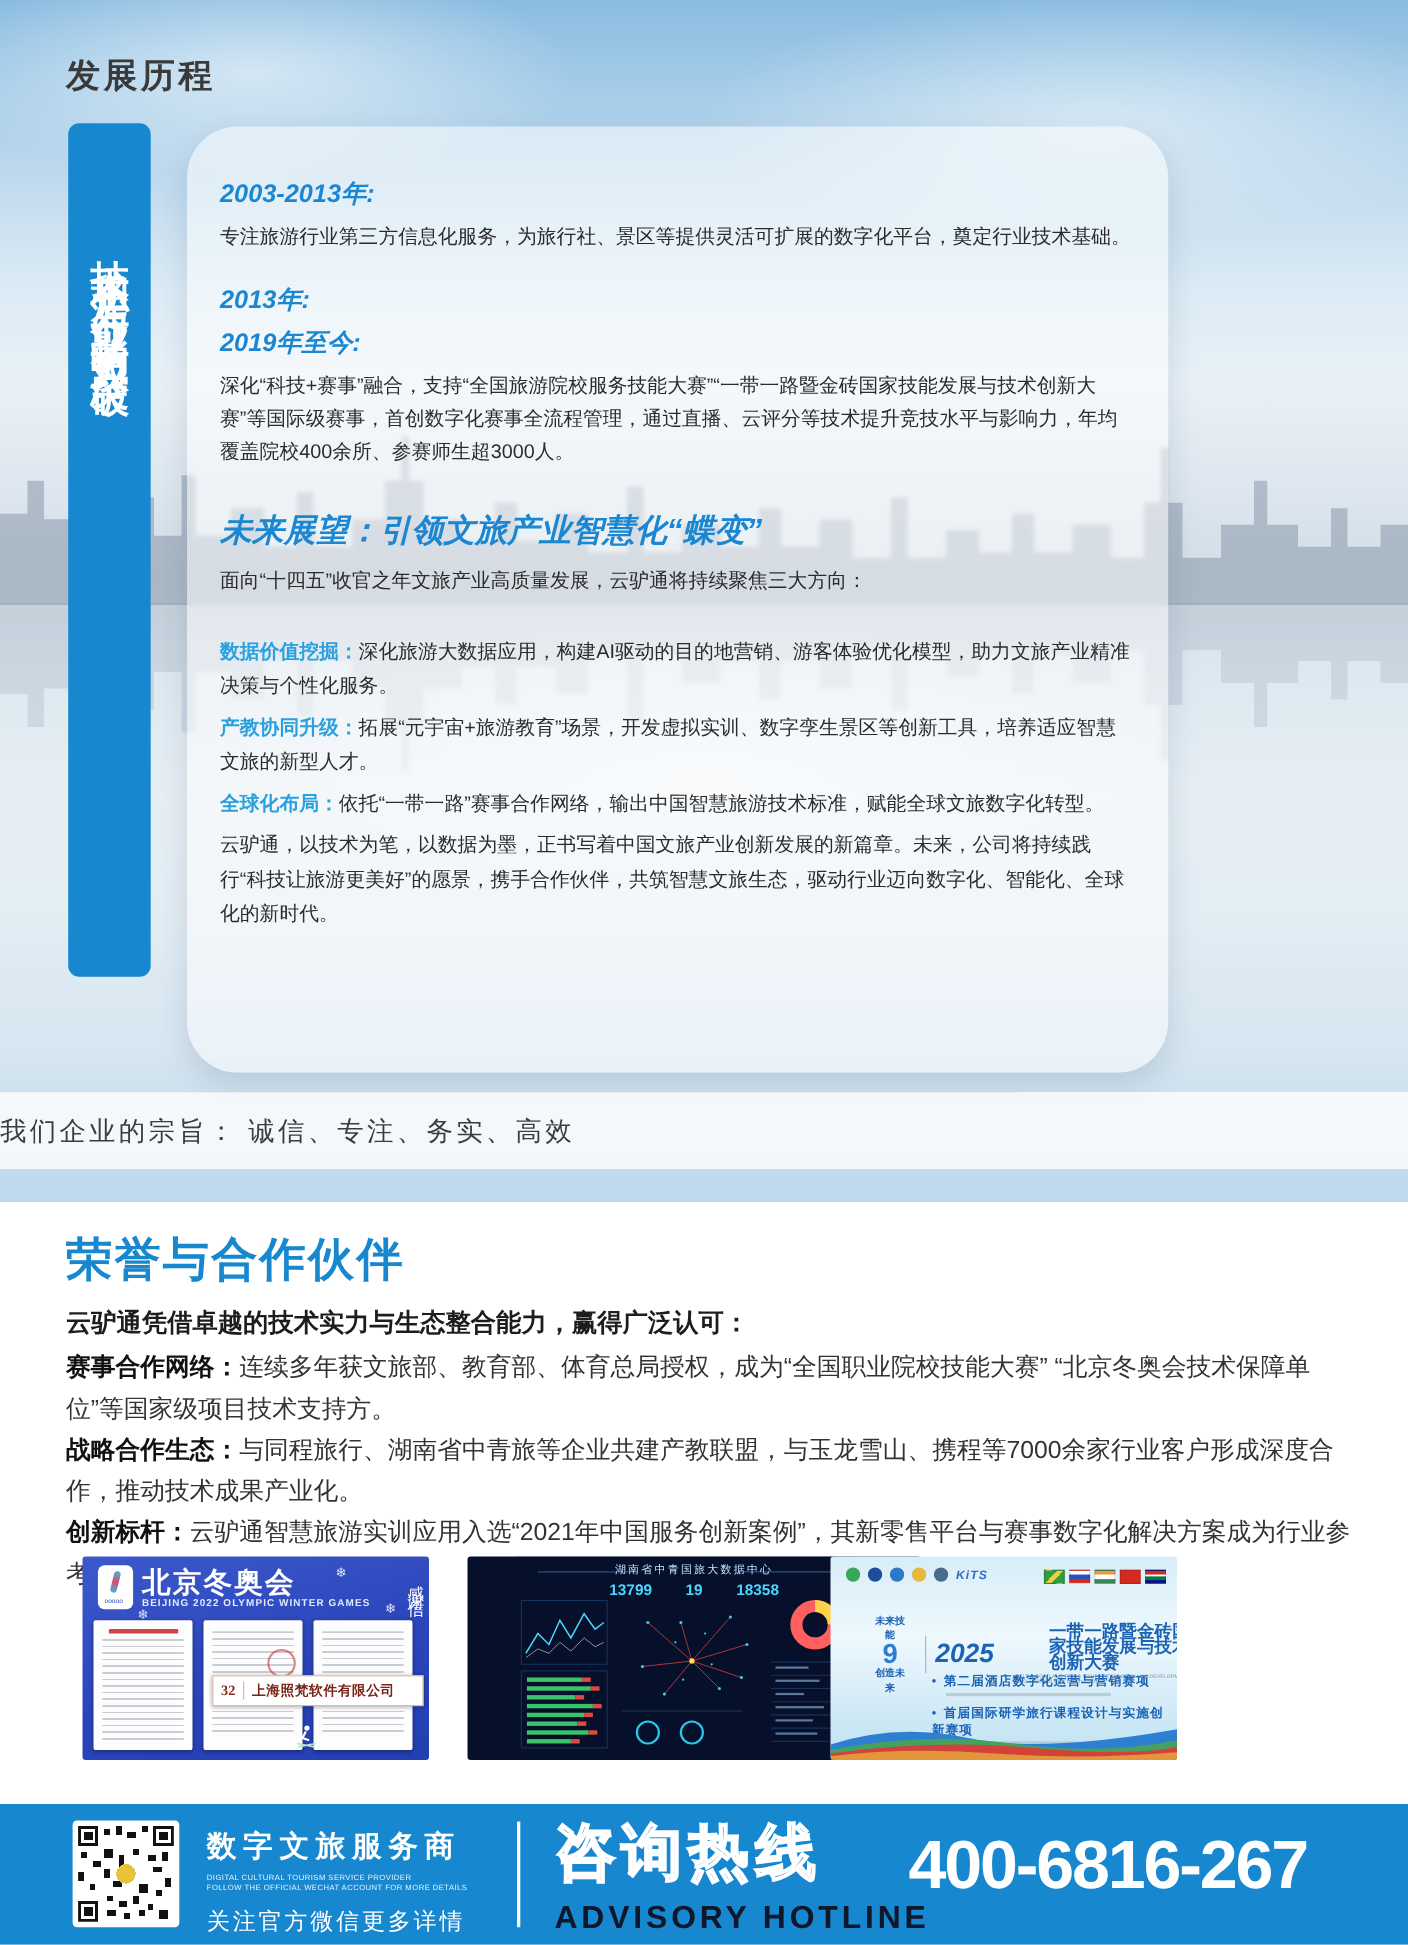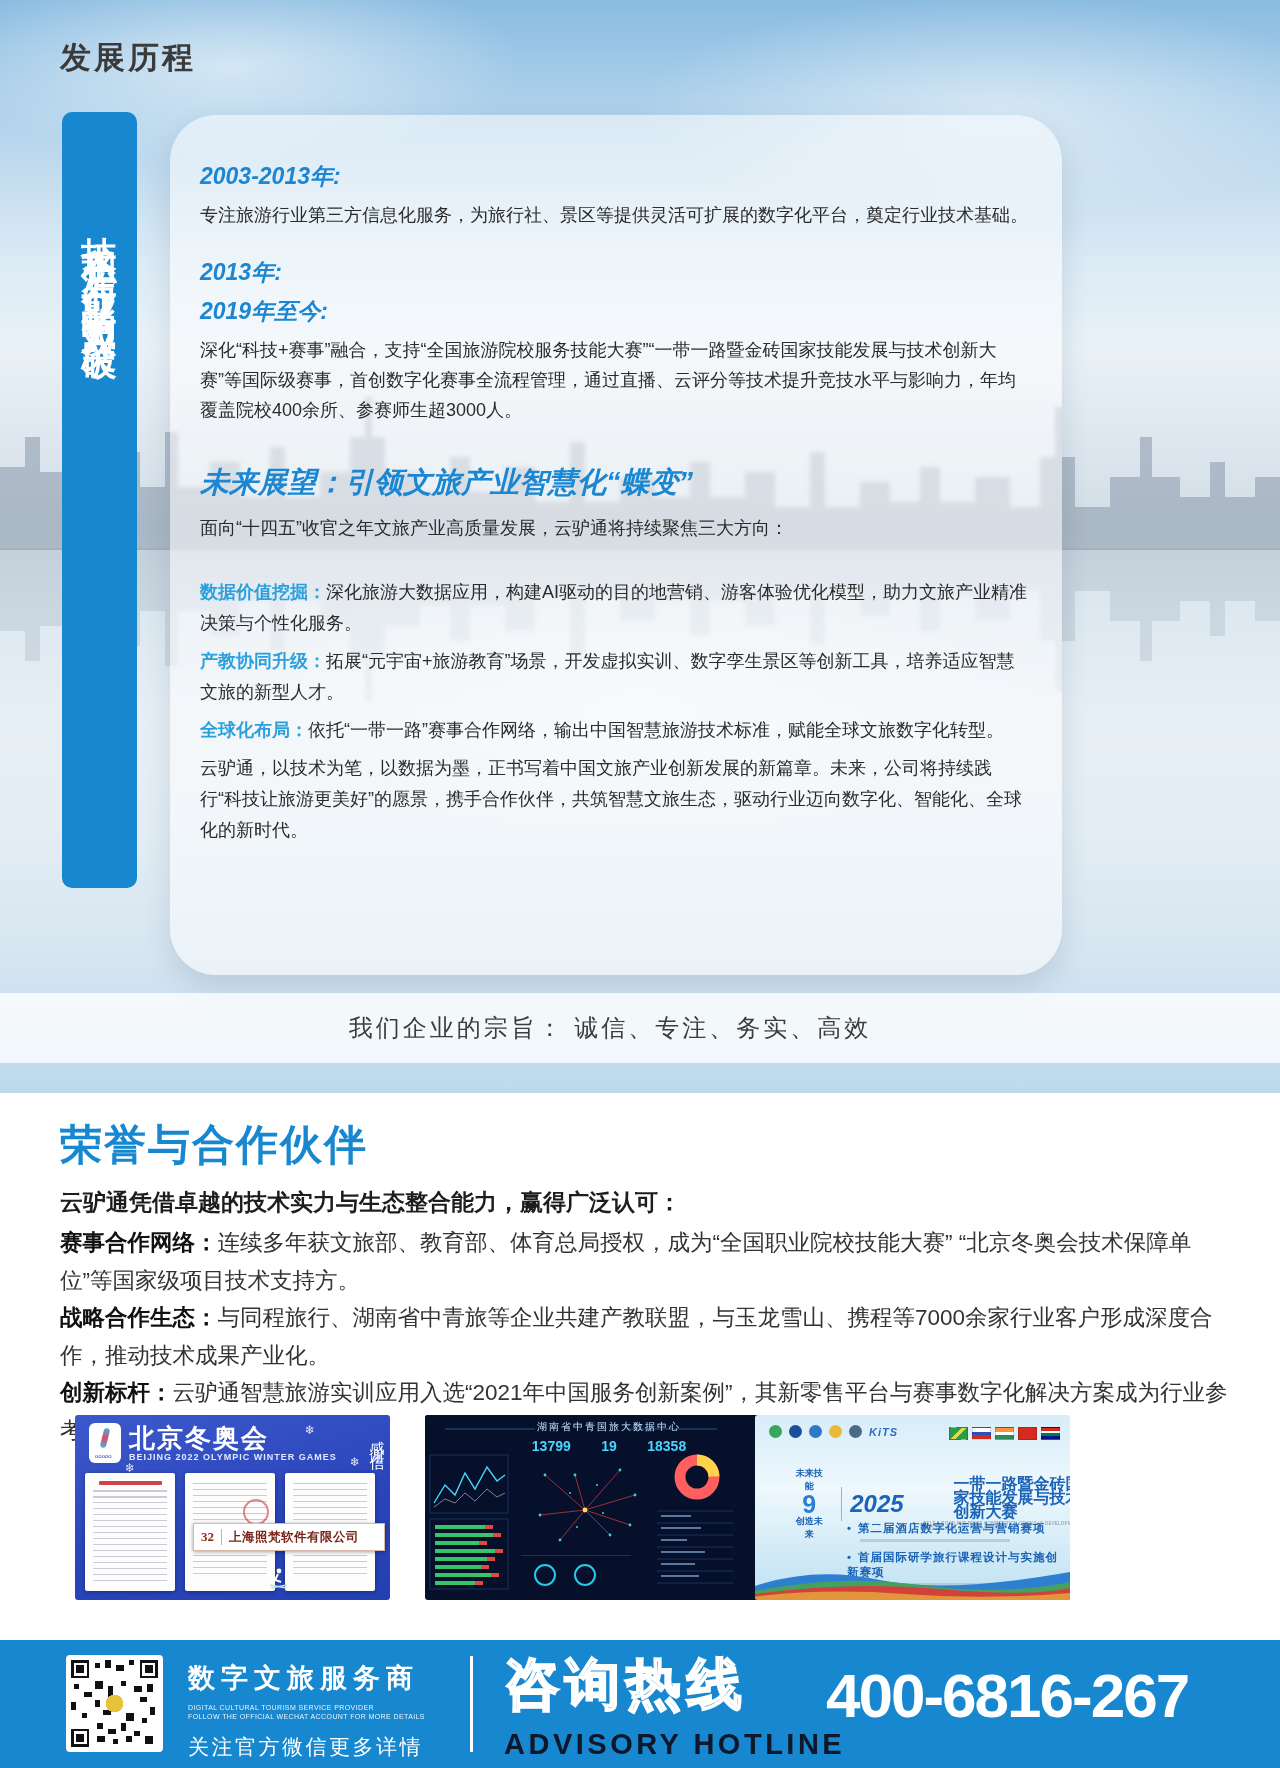--- a/index.html
+++ b/index.html
@@ -11,21 +11,21 @@
     background:
       radial-gradient(ellipse 420px 140px at 18% 6%, rgba(255,255,255,.55), transparent 70%),
       radial-gradient(ellipse 520px 160px at 78% 10%, rgba(255,255,255,.5), transparent 70%),
       radial-gradient(ellipse 600px 200px at 50% 64%, rgba(255,255,255,.45), transparent 70%),
       linear-gradient(180deg,#8abce1 0%,#a3cbe8 7%,#c0daee 15%,#dcebf5 24%,#e9f1f7 32%,
         #dde6ee 41%,#d2dde6 48%,#dde8f0 56%,#e7eff5 66%,#e3edf4 76%,#d7e6f1 87%,#bcd9ec 100%);}
   .skyline{position:absolute;left:0;top:375px;width:1280px;height:175px;opacity:.55;}
   .skyline-reflection{position:absolute;left:0;top:548px;width:1280px;height:175px;
       transform:scaleY(-1);opacity:.22;}
 
-  .dev-title{position:absolute;left:60px;top:37px;margin:0;font-size:31px;font-weight:bold;
+  .dev-title{position:absolute;left:60px;top:48px;margin:0;font-size:31px;font-weight:bold;
       color:#3a3a3a;letter-spacing:3px;}
 
   
   .vbar{position:absolute;left:62px;top:112px;width:75px;height:776px;background:#1787cf;
       border-radius:10px;}
   .vbar-text{writing-mode:vertical-rl;text-orientation:upright;margin:96px auto 0;
       font-size:35px;font-weight:bold;color:#ffffff;letter-spacing:9px;line-height:75px;
       text-align:center;width:75px;}
 
   
@@ -37,21 +37,21 @@
   .tl-h{margin:0 0 8px 0;font-size:23px;font-weight:bold;font-style:italic;color:#1b86d1;}
   .tl-p{margin:0 0 27px 0;font-size:18px;line-height:30px;color:#2b2b2b;}
   .future-h{margin:38px 0 10px 0;font-size:29px;font-weight:bold;font-style:italic;color:#1b86d1;}
   .future-intro{margin:0 0 34px 0;font-size:18px;line-height:30px;color:#2b2b2b;}
   .dir{margin:0 0 7px 0;font-size:18px;line-height:31px;color:#2b2b2b;}
   .dir b{color:#2ba0dc;}
   .closing{margin:4px 0 0 0;font-size:18px;line-height:31px;color:#2b2b2b;}
 
   
   .motto{position:absolute;left:0;top:993px;width:1280px;height:70px;
-      background:rgba(255,255,255,.78);display:flex;align-items:center;justify-content:center;
+      background:rgba(255,255,255,.78);display:flex;align-items:center;
       padding-right:60px;box-sizing:border-box;}
   .motto span{font-size:24px;color:#3c3c3c;letter-spacing:3px;}
 
   
   .honors{position:absolute;left:0;top:1093px;width:1280px;height:547px;background:#ffffff;
       box-sizing:border-box;padding:24px 52px 0 60px;}
   .honors-title{margin:0 0 14px 0;font-size:42px;font-weight:bold;color:#1787d0;letter-spacing:2px;}
   .honors-intro{margin:0 0 6px 0;font-size:23px;font-weight:bold;color:#1d1d1d;}
   .honor-item{margin:0;font-size:22.5px;line-height:37.5px;color:#333333;}
   .honor-item b{color:#111111;}
@@ -83,21 +83,21 @@
       border:2px solid rgba(200,40,40,.55);}
   .hl-row{position:absolute;left:118px;top:108px;width:190px;height:26px;background:#ffffff;
       border:1px solid #d8b9a8;box-shadow:0 1px 4px rgba(0,0,0,.35);display:flex;
       align-items:center;font-family:"Liberation Serif","DejaVu Serif",serif;}
   .hl-row .no{font-size:13px;font-weight:bold;color:#8a2a1a;padding:0 7px;
       border-right:1px solid #d0b0a0;}
   .hl-row .co{font-size:12.5px;font-weight:bold;color:#7a2418;padding-left:7px;letter-spacing:.5px;}
   .skier{position:absolute;left:192px;top:152px;}
 
   
-  .g-dashboard{left:425px;width:368px;background:#07102a;}
+  .g-dashboard{left:425px;width:368px;background:#07102a;padding-left:44px;}
   .dash-title{position:absolute;left:0;top:5px;width:100%;text-align:center;font-size:10px;
       color:#bfe3ff;letter-spacing:2px;}
   .dash-stats{position:absolute;left:0;top:22px;width:100%;text-align:center;}
   .dash-stats span{font-size:14px;font-weight:bold;color:#49d6ff;margin:0 13px;}
 
   
   .g-competition{left:755px;width:315px;
       background:linear-gradient(180deg,#d8edf9 0%,#eef8fd 40%,#cfe9f6 78%,#bfe2f2 100%);}
   .logos-row{position:absolute;left:14px;top:10px;display:flex;align-items:center;}
   .logo-dot{width:13px;height:13px;border-radius:50%;margin-right:7px;}

